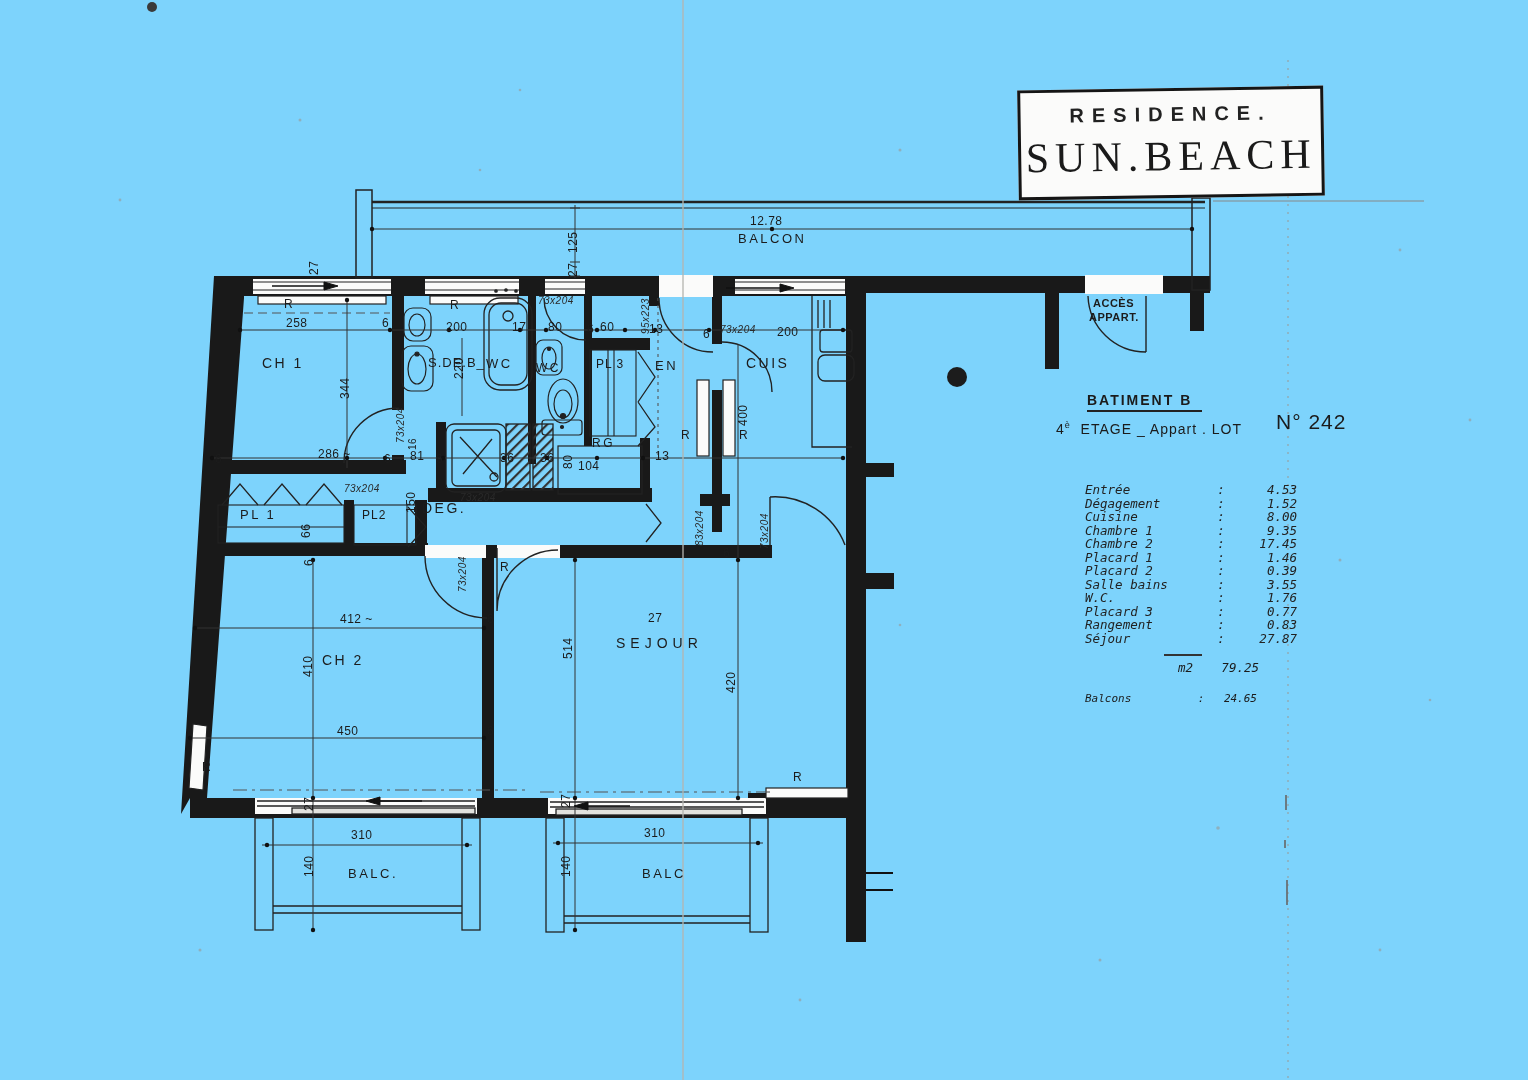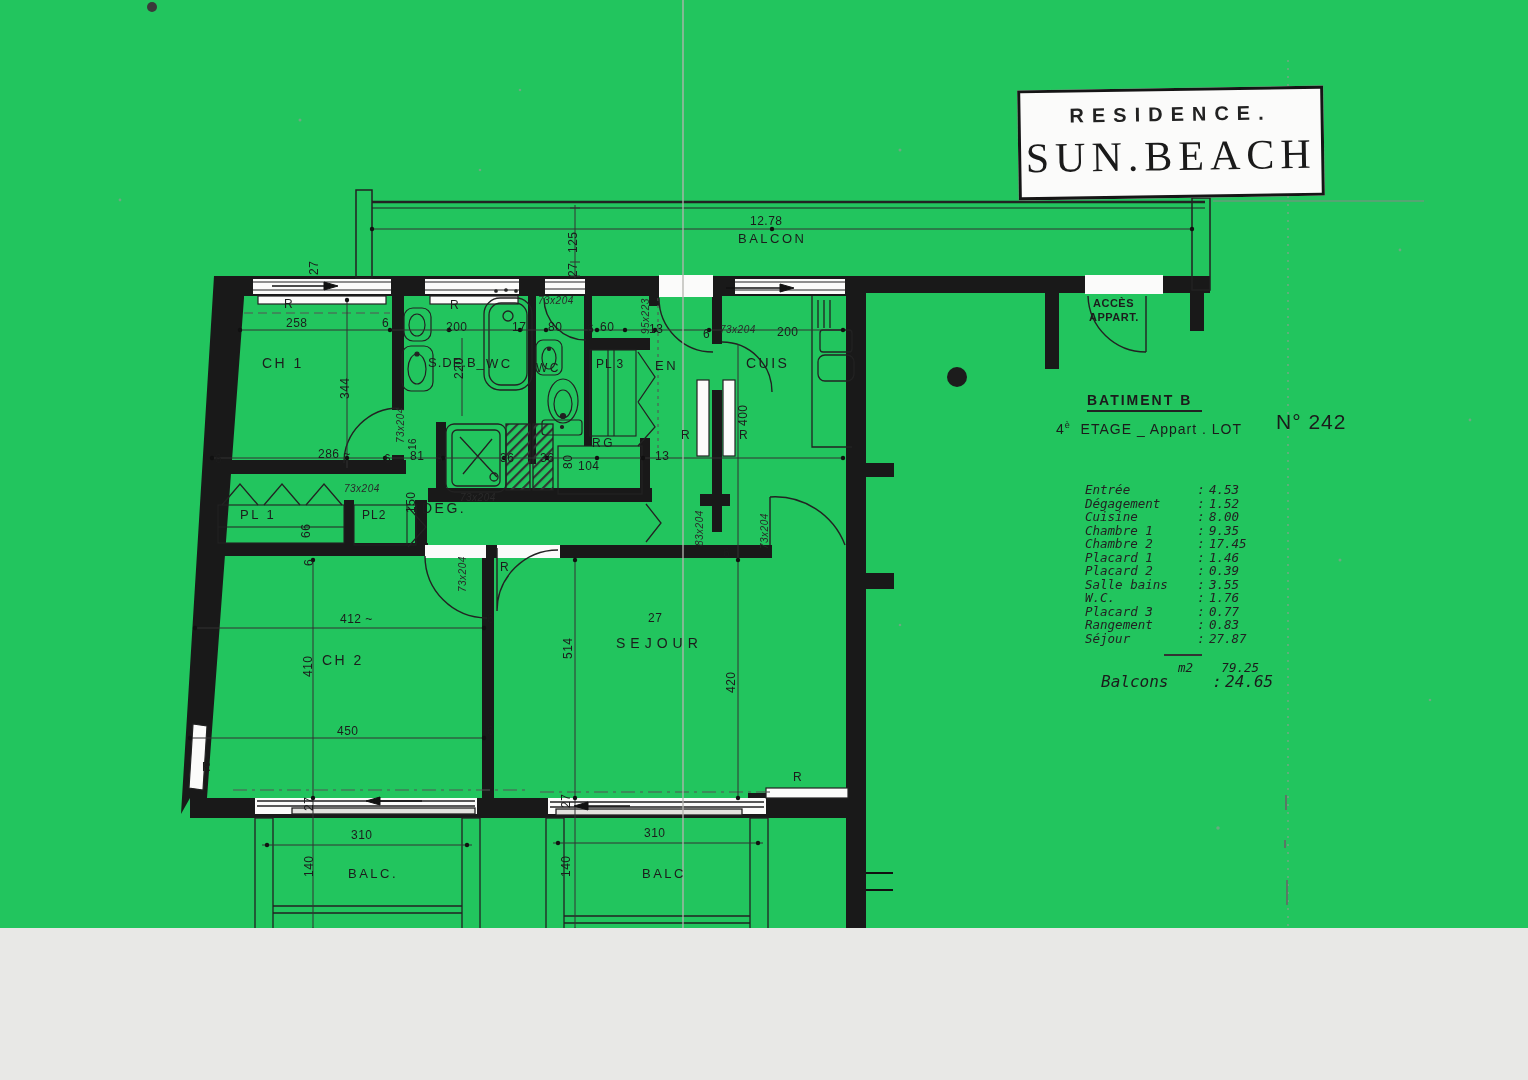--- a/index.html
+++ b/index.html
@@ -1,16 +1,16 @@
 <!DOCTYPE html>
 <html><head>
 <meta charset="utf-8">
 <style>
   html,body{margin:0;padding:0;background:#e8e8e6;}
-  #page{position:relative;width:1528px;height:928px;background:#22c55e;overflow:hidden;
+  #page{position:relative;width:1528px;height:1080px;background:#7dd3fc;overflow:hidden;
         font-family:"Liberation Sans",sans-serif;color:#1b1b1b;}
   svg{position:absolute;left:0;top:0;}
   .pl{position:absolute;white-space:nowrap;color:#1c1c1c;}
   .rm{font-size:14px;letter-spacing:2.5px;font-weight:500;}
   .dm{font-size:12px;letter-spacing:.5px;}
   .ds{font-size:10px;font-style:italic;letter-spacing:.5px;color:#2a2a2a;}
   .rl{font-size:12px;font-weight:500;}
   .v{transform:rotate(-90deg);transform-origin:0 0;}
   
   #titlebox{position:absolute;left:1018px;top:88px;width:300px;height:104px;
@@ -18,32 +18,32 @@
   #titlebox .t1{margin-top:12px;font-size:20px;font-weight:bold;letter-spacing:8px;color:#222;}
   #titlebox .t2{margin-top:6px;font-family:"Liberation Serif",serif;font-size:42px;letter-spacing:6px;color:#1a1a1a;}
   
   #batiment{position:absolute;left:1087px;top:392px;font-size:14px;font-weight:bold;letter-spacing:2px;
             border-bottom:2px solid #222;padding:0 10px 2px 0;}
   #etageline{position:absolute;left:1056px;top:420px;font-size:14px;letter-spacing:1px;}
   #etageline sup{font-size:9px;}
   #lotnum{position:absolute;left:1232px;top:410px;font-size:21px;letter-spacing:1px;margin-left:44px;}
   #roomtable{position:absolute;left:1085px;top:483px;font-family:"DejaVu Sans Mono",monospace;
              font-style:italic;font-size:12.5px;line-height:13.5px;color:#222;}
-  .irow{display:flex;}
+  .irow{display:flex;gap:20px;}
   .irow .n{width:108px;}
   .irow .c{width:16px;text-align:center;}
-  .irow .a{width:48px;text-align:left;}
+  .irow .a{width:48px;text-align:right;}
   #totsep{position:absolute;left:1164px;top:654px;width:38px;border-top:2px solid #333;}
   #totrow{position:absolute;left:1085px;top:660px;font-family:"DejaVu Sans Mono",monospace;
           font-style:italic;font-size:12.5px;display:flex;}
   #totrow .n{width:108px;text-align:right;padding-right:2px;}
   #totrow .c{width:16px;}
   #totrow .a{width:48px;text-align:right;}
-  #balcrow{position:absolute;left:1085px;top:672px;font-family:"DejaVu Sans Mono",monospace;
-           font-style:italic;font-size:16px;display:flex;margin-left:16px;}
+  #balcrow{position:absolute;left:1085px;top:692px;font-family:"DejaVu Sans Mono",monospace;
+           font-style:italic;font-size:11px;display:flex;}
   #balcrow .n{width:108px;}
   #balcrow .c{width:16px;text-align:center;}
   #balcrow .a{width:48px;text-align:right;}
   .acc{font-size:11px;font-weight:bold;letter-spacing:.5px;}
 </style>
 </head>
 <body>
 
 <div id="page">
 

